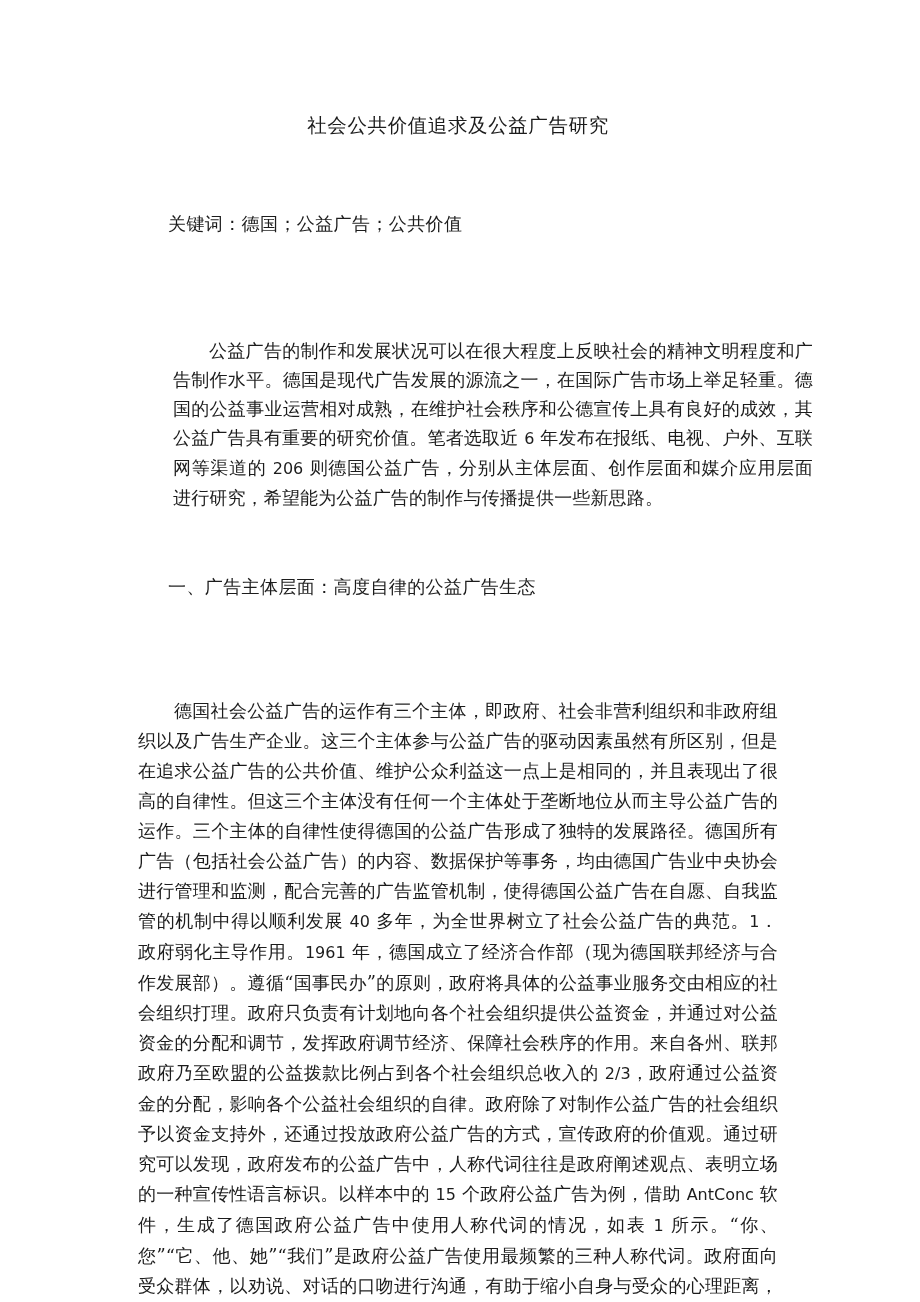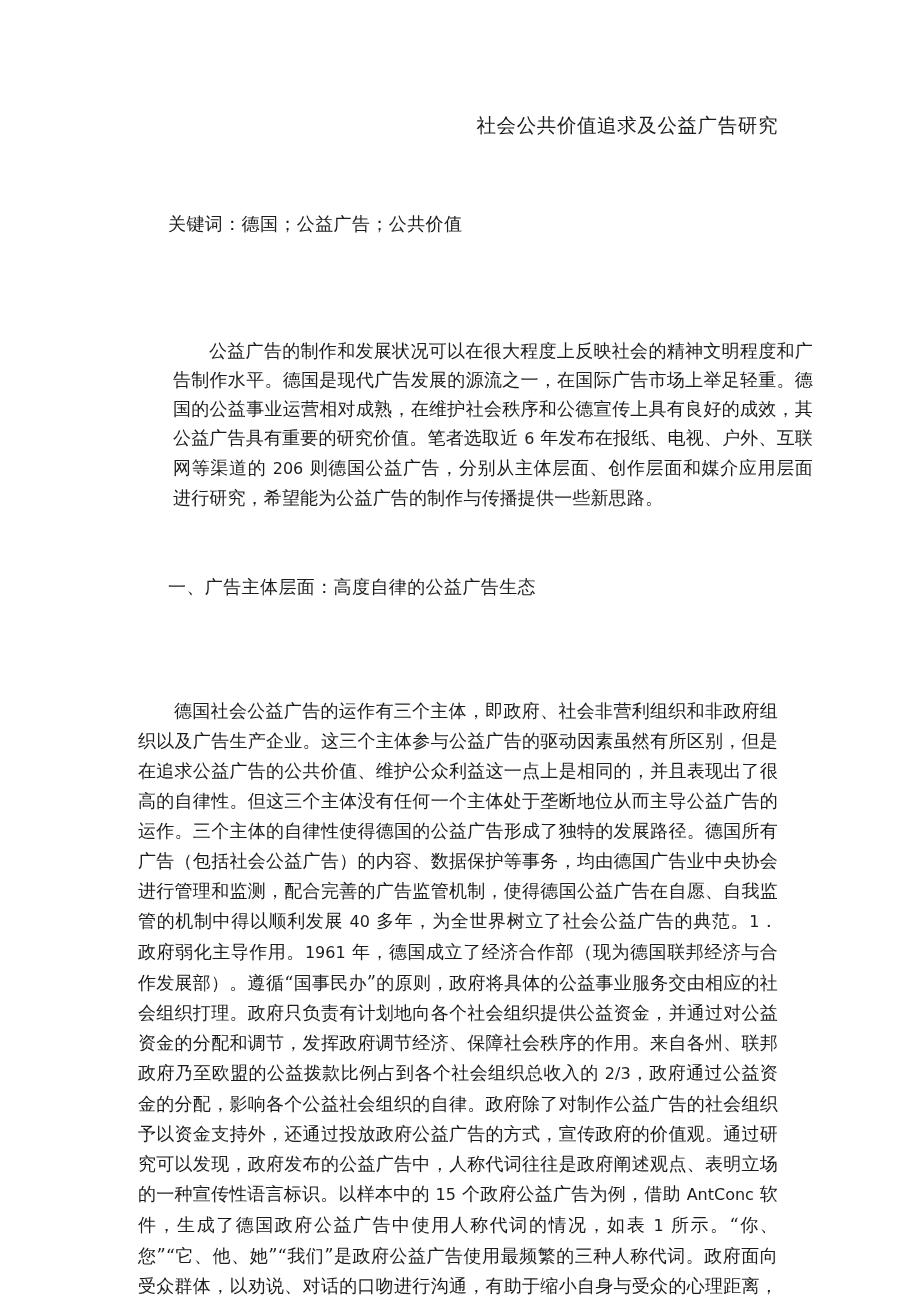--- a/index.html
+++ b/index.html
@@ -32,21 +32,21 @@
     left: 138px;
     top: 0;
     width: 640px;
   }
 
   .doc-title {
     position: absolute;
     top: 111px;
     left: 0;
     width: 640px;
-    text-align: right;
+    text-align: center;
     font-size: 19.5px;
     line-height: 30px;
     letter-spacing: 0.6px;
     color: #1c1c1c;
     font-weight: normal;
     margin: 0;
   }
 
   .keywords-line {
     position: absolute;

